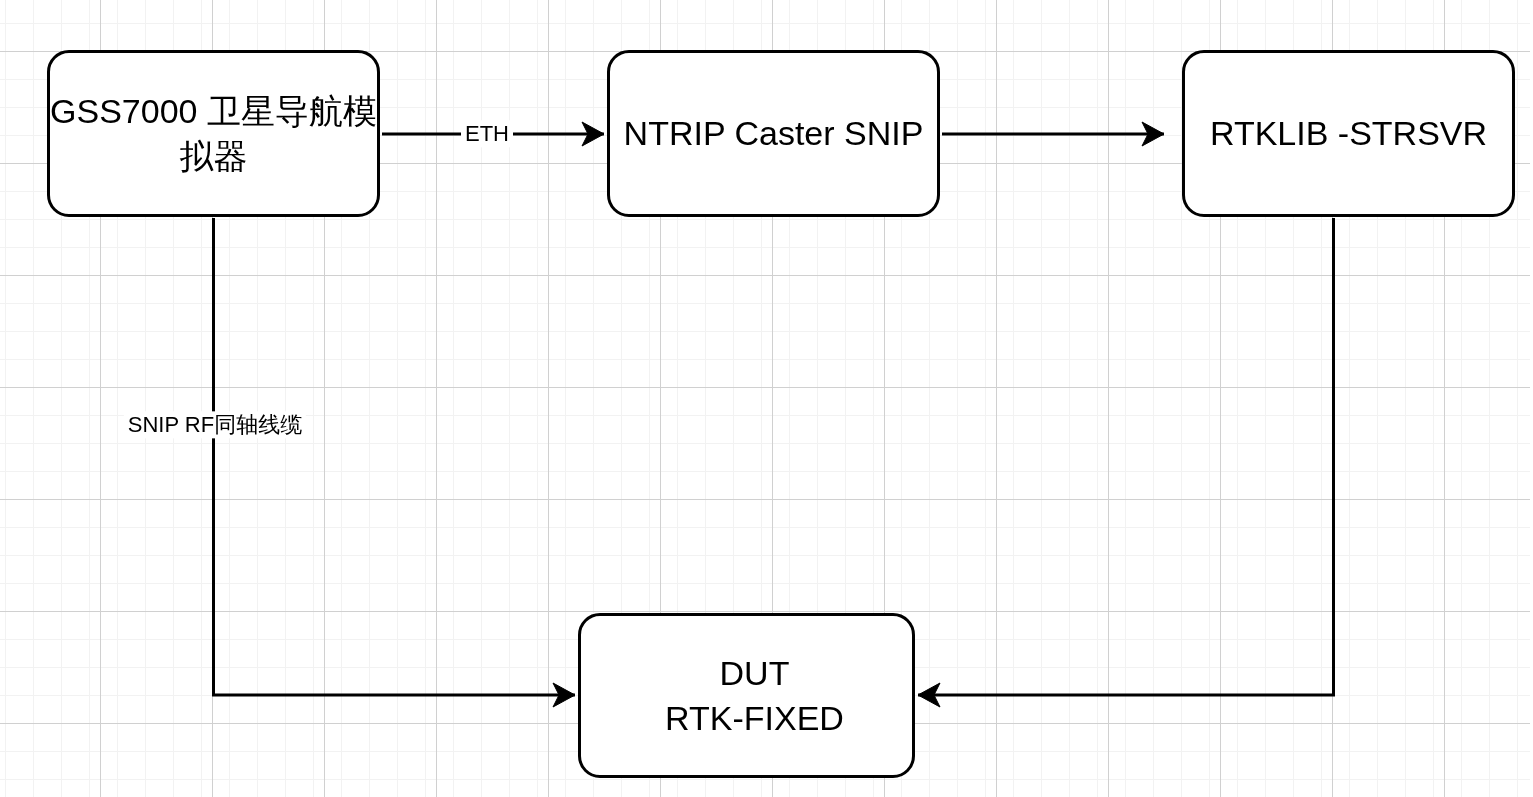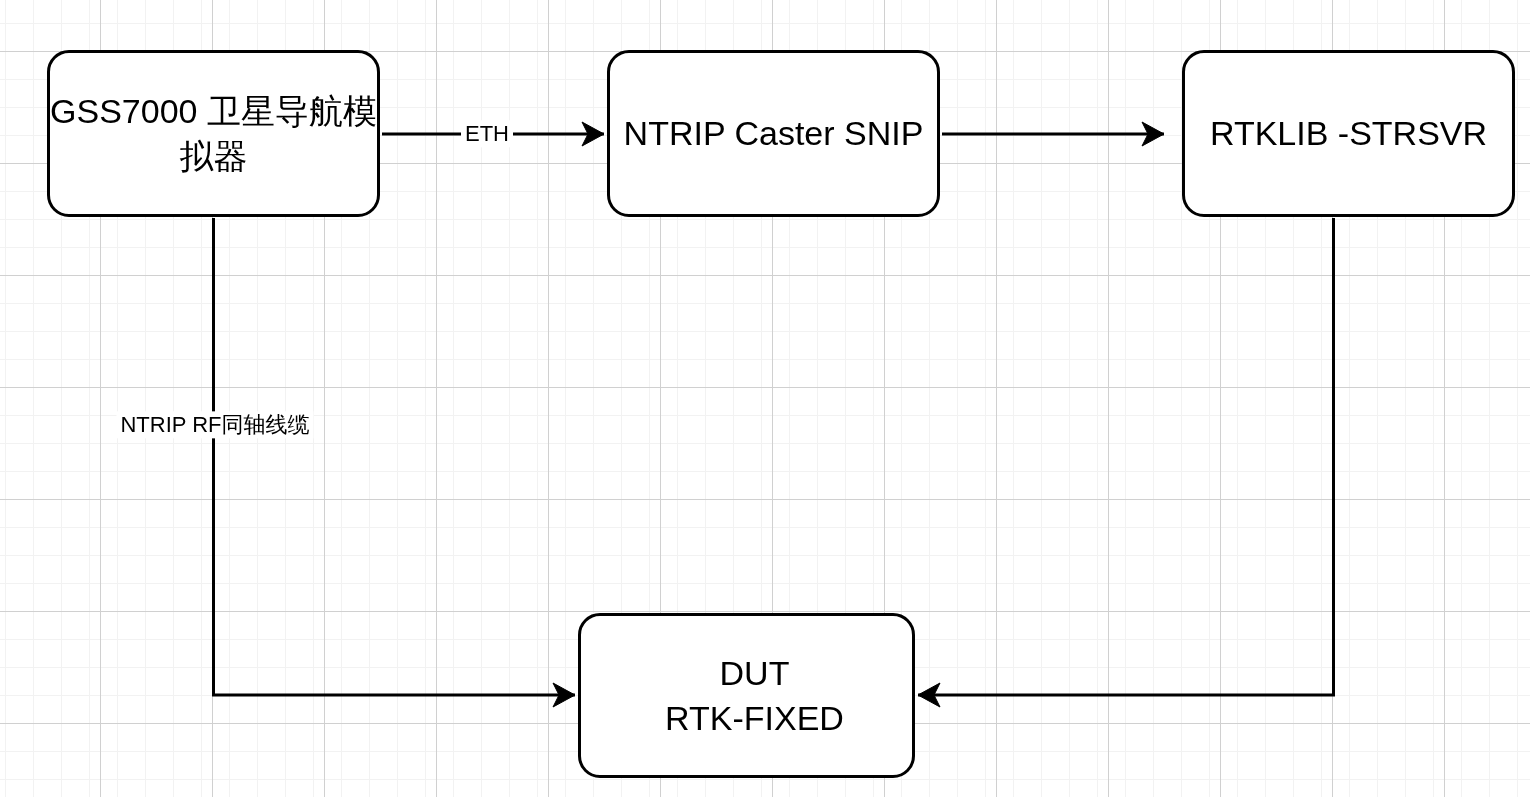--- a/index.html
+++ b/index.html
@@ -89,16 +89,16 @@
 
   <div class="node node-ntrip">NTRIP Caster SNIP</div>
 
   <div class="node node-rtklib">RTKLIB -STRSVR</div>
 
   <div class="node node-dut">DUT
 RTK-FIXED</div>
 
   <div class="edge-label label-eth">ETH</div>
 
-  <div class="edge-label label-gnss">NTRIP RF同轴线缆</div>
+  <div class="edge-label label-gnss">SNIP RF同轴线缆</div>
 
 
 </div>
 
 </body></html>

